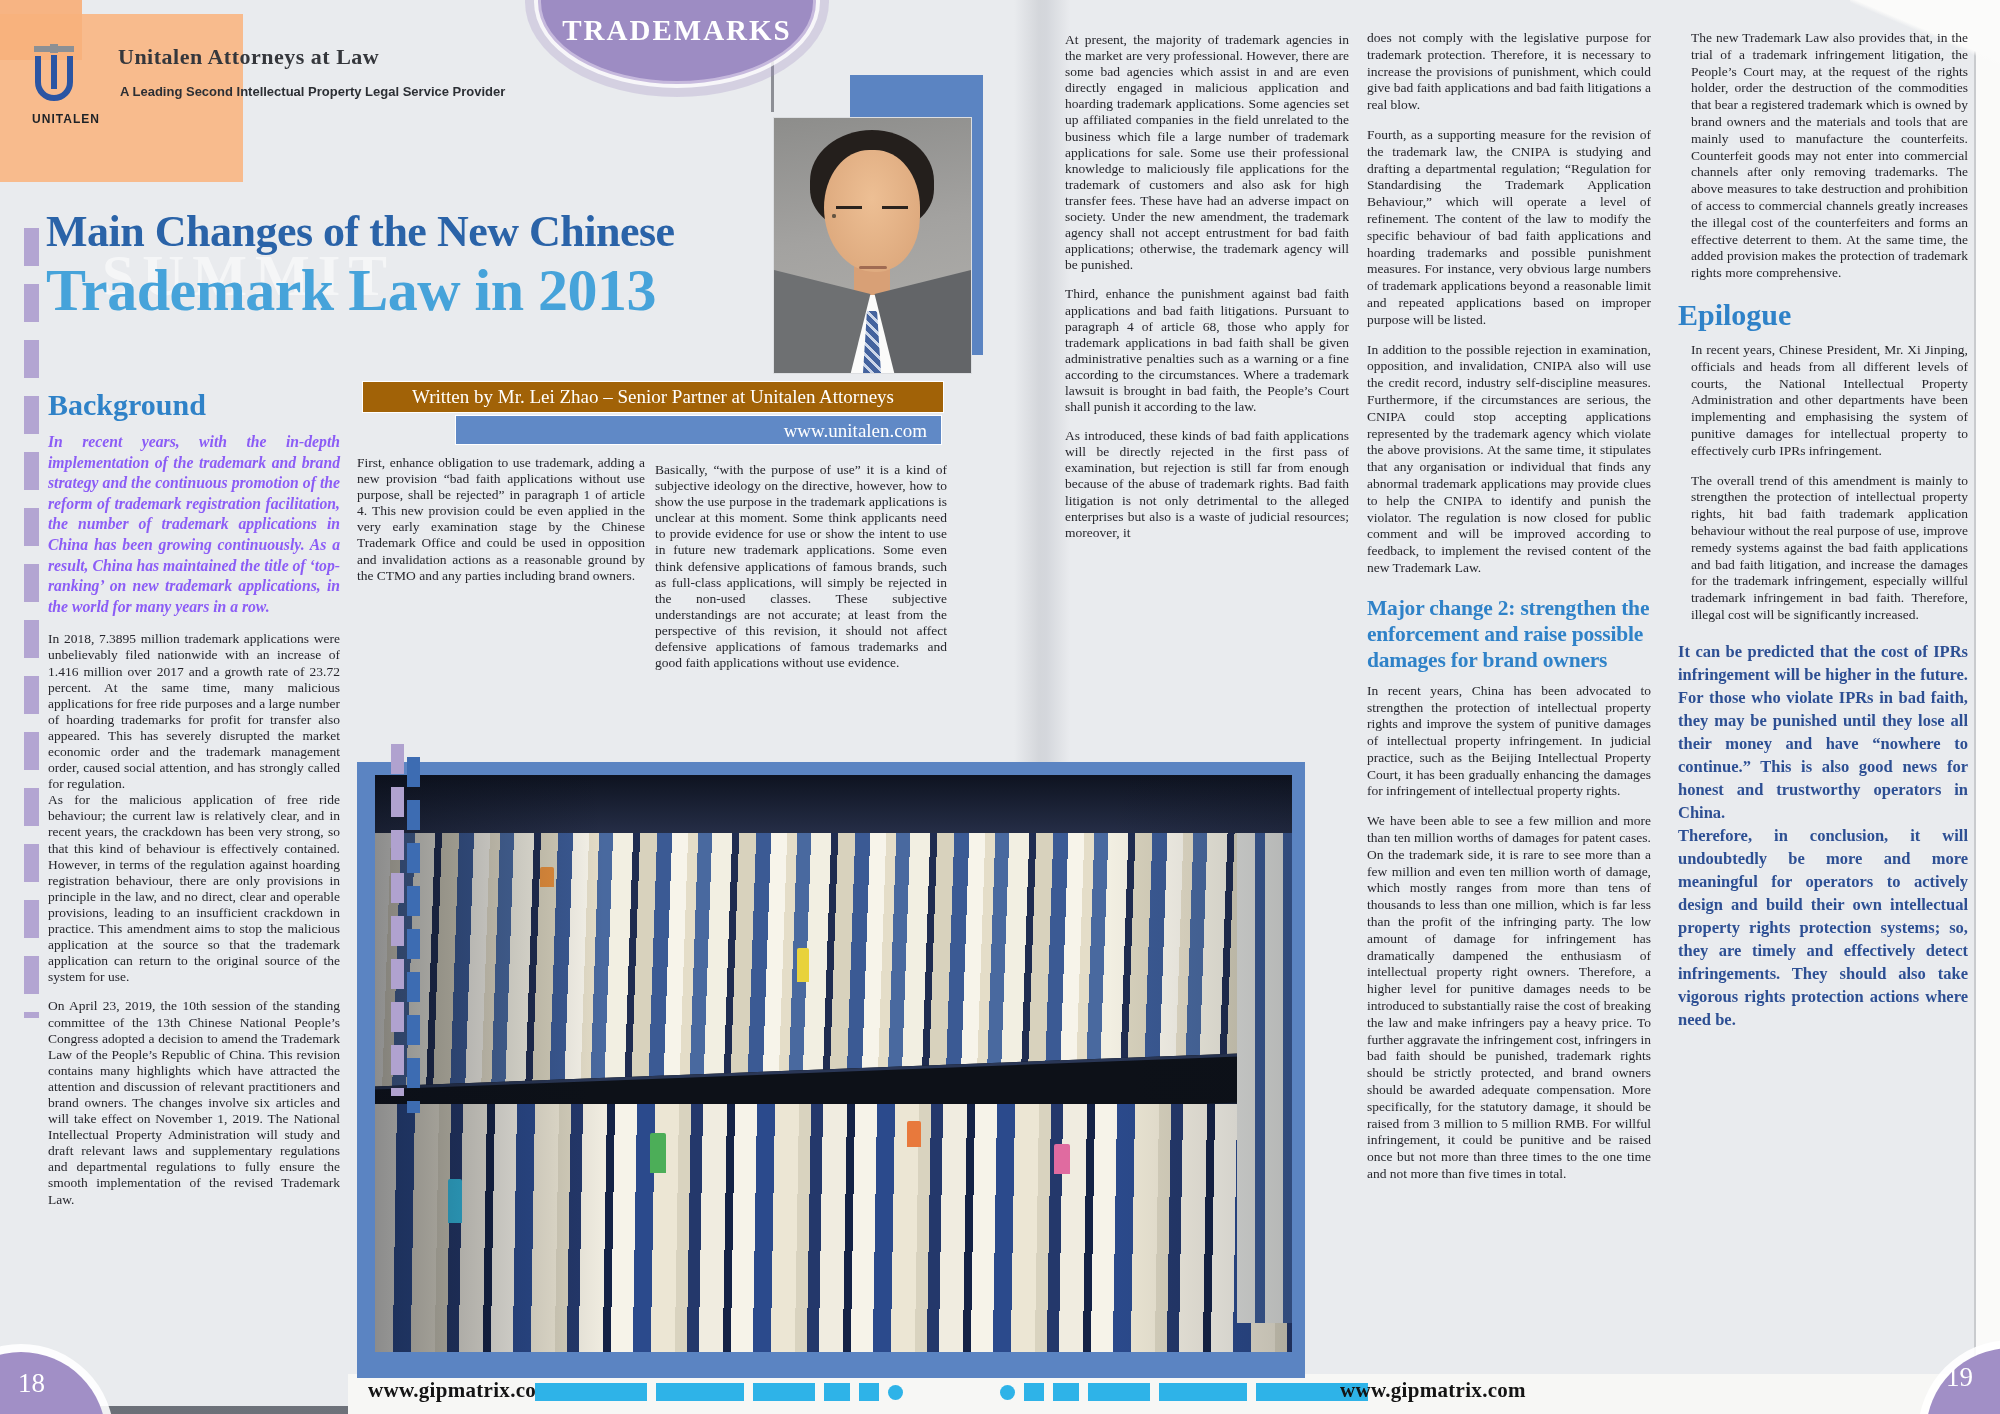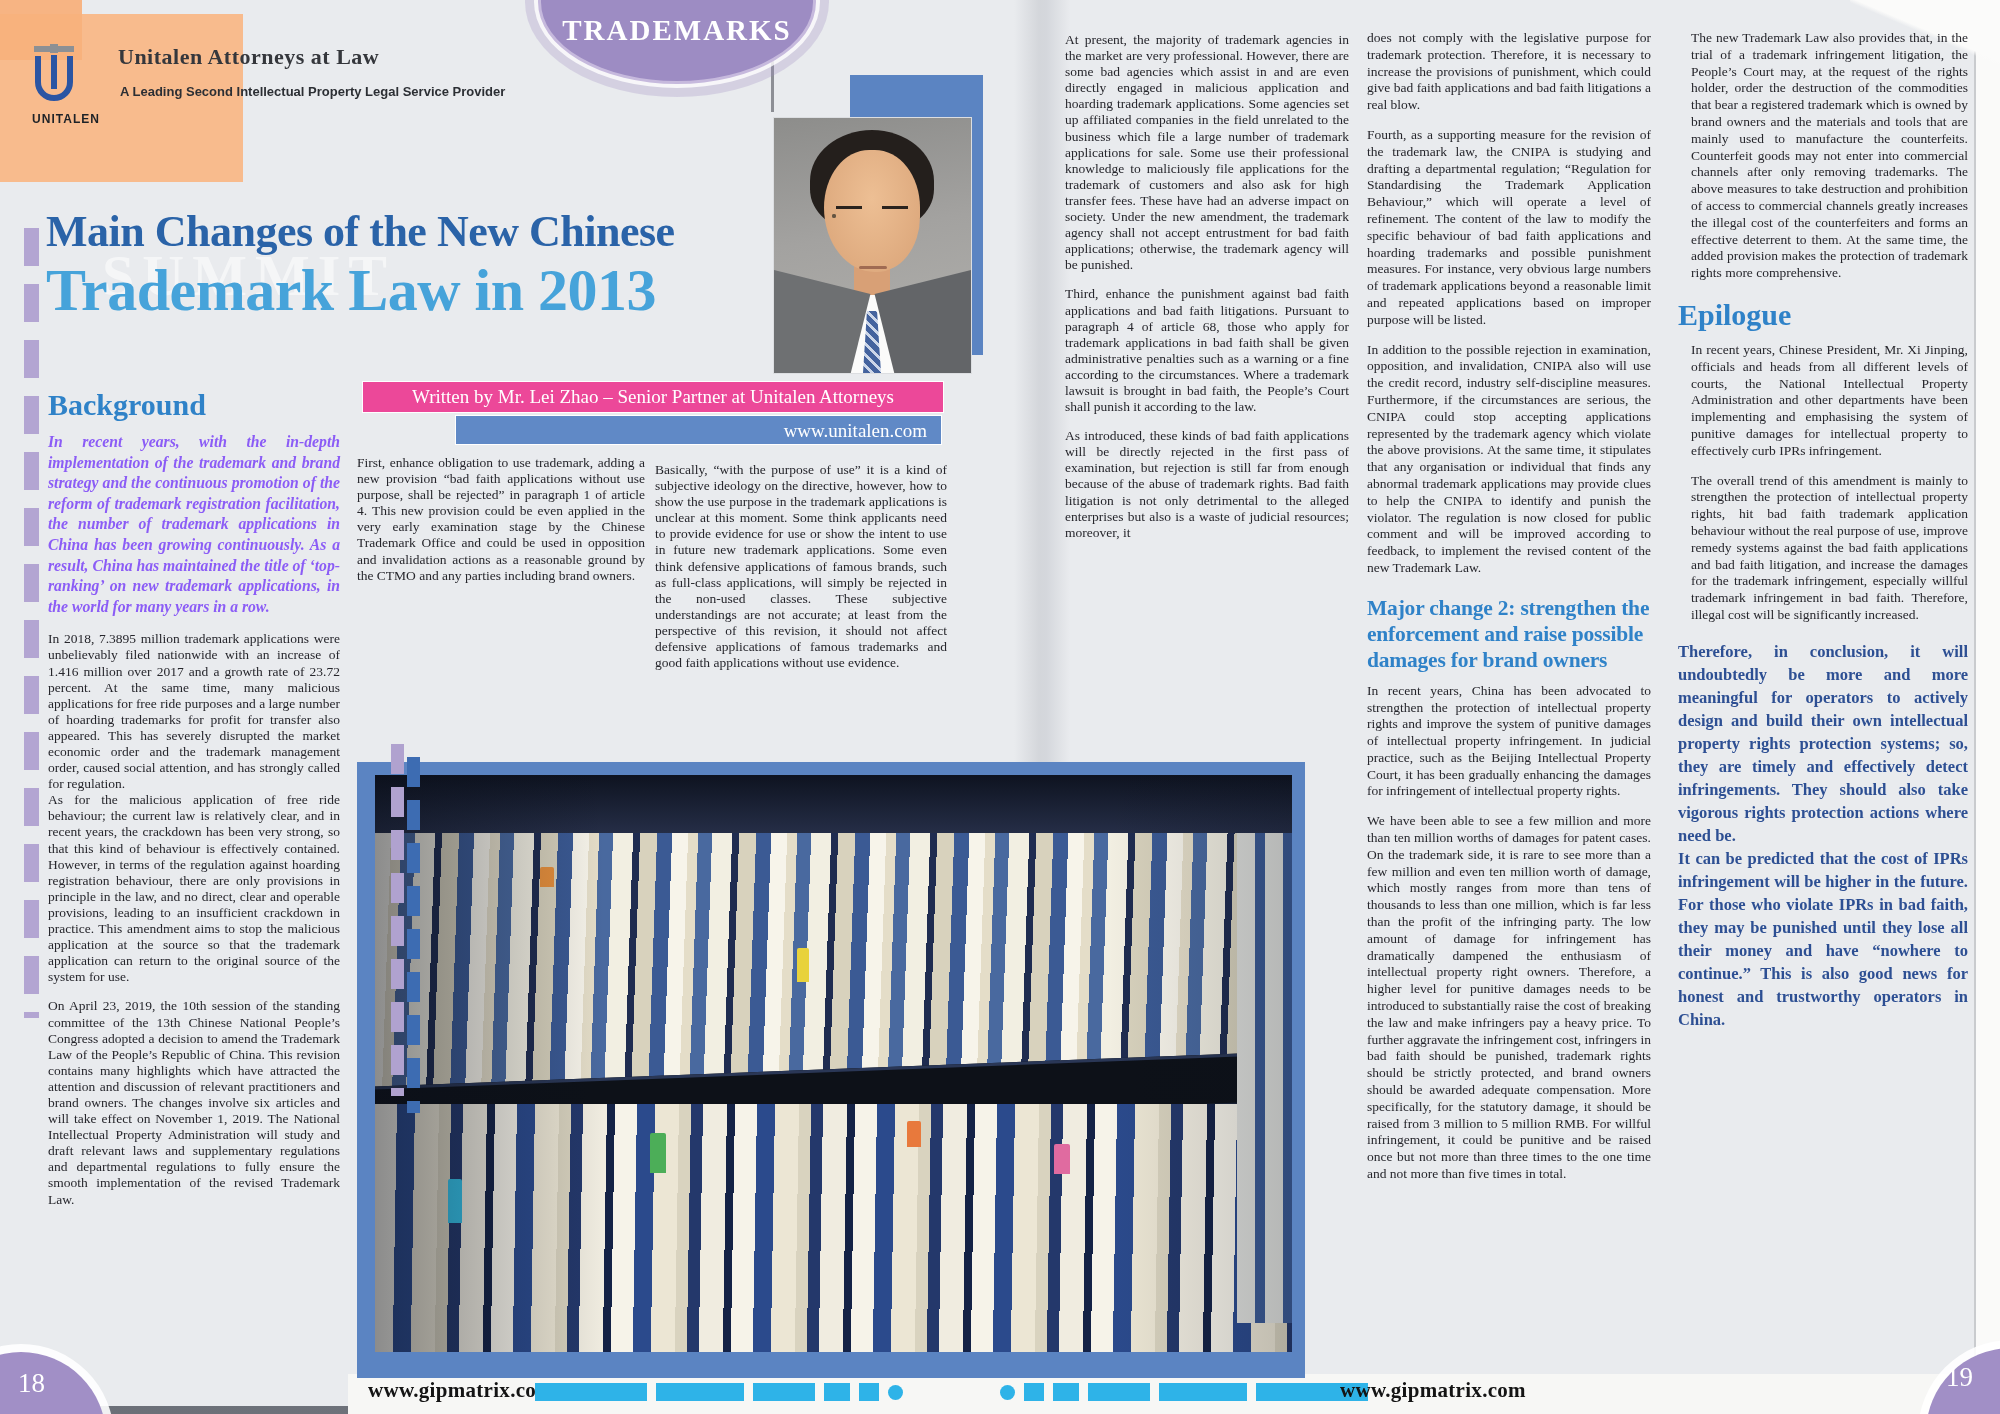--- a/index.html
+++ b/index.html
@@ -55,21 +55,21 @@
   .p-tie{left:89px;bottom:0;width:18px;height:62px;
      background:repeating-linear-gradient(45deg,#44639e 0 5px,#ccd6e8 5px 8px);
      clip-path:polygon(22% 0,78% 0,100% 100%,0 100%);}
   .p-face{left:50px;top:32px;width:96px;height:122px;border-radius:48% 48% 46% 54%;
      background:radial-gradient(ellipse at 50% 40%,#edbf94,#d9a377);}
   .p-brow{width:26px;height:3px;background:#2a231e;top:88px;}
   .p-glasses{left:58px;top:96px;width:82px;height:24px;display:flex;gap:9px;}
   .p-lens{flex:1;border:2px solid rgba(95,80,62,.85);border-radius:4px;background:rgba(255,255,255,.10);}
   .p-mouth{left:85px;top:148px;width:28px;height:3px;background:#a06b52;border-radius:2px;}
   
-  .bar1{left:362px;top:381px;width:580px;height:30px;background:#ec4899;border:1px solid #ffffff;
+  .bar1{left:362px;top:381px;width:580px;height:30px;background:#a16207;border:1px solid #ffffff;
      color:#fff;text-align:center;font-size:19px;line-height:29px;}
   .bar2{left:455px;top:415px;width:487px;height:30px;background:#6089c6;border:1px solid #ffffff;
      color:#fff;text-align:right;font-size:19px;line-height:29px;padding-right:14px;box-sizing:border-box;}
   
   .col{position:absolute;text-align:justify;color:#26262c;}
   .body-txt p{margin:0 0 13px;font-size:13.5px;line-height:16.1px;}
   .body-txt p.tight{margin:0;}
   .sec-h2{font-size:30px;font-weight:bold;color:#2f82c8;margin:0 0 10px;line-height:34px;text-align:left;}
   .sec-h3{font-size:21.5px;font-weight:bold;color:#2f82c8;margin:0 0 14px;line-height:27px;text-align:left;letter-spacing:-.2px;}
   .intro{font-size:15.7px;line-height:20.6px;font-weight:bold;font-style:italic;color:#8b5cf6;margin:0 0 14px;}
@@ -230,22 +230,22 @@
 <div class="col" id="col6">
   <div class="body-txt">
     <p>The new Trademark Law also provides that, in the trial of a trademark infringement litigation, the People’s Court may, at the request of the rights holder, order the destruction of the commodities that bear a registered trademark which is owned by brand owners and the materials and tools that are mainly used to manufacture the counterfeits. Counterfeit goods may not enter into commercial channels after only removing trademarks. The above measures to take destruction and prohibition of access to commercial channels greatly increases the illegal cost of the counterfeiters and forms an effective deterrent to them. At the same time, the added provision makes the protection of trademark rights more comprehensive.</p>
   </div>
   <h2 class="sec-h2">Epilogue</h2>
   <div class="body-txt">
     <p>In recent years, Chinese President, Mr. Xi Jinping, officials and heads from all different levels of courts, the National Intellectual Property Administration and other departments have been implementing and emphasising the system of punitive damages for intellectual property to effectively curb IPRs infringement.</p>
     <p>The overall trend of this amendment is mainly to strengthen the protection of intellectual property rights, hit bad faith trademark application behaviour without the real purpose of use, improve remedy systems against the bad faith applications and bad faith litigation, and increase the damages for the trademark infringement, especially willful trademark infringement in bad faith. Therefore, illegal cost will be significantly increased.</p>
   </div>
   <div class="concl">
+    <p>It can be predicted that the cost of IPRs infringement will be higher in the future. For those who violate IPRs in bad faith, they may be punished until they lose all their money and have “nowhere to continue.” This is also good news for honest and trustworthy operators in China.</p>
     <p>Therefore, in conclusion, it will undoubtedly be more and more meaningful for operators to actively design and build their own intellectual property rights protection systems; so, they are timely and effectively detect infringements. They should also take vigorous rights protection actions where need be.</p>
-    <p>It can be predicted that the cost of IPRs infringement will be higher in the future. For those who violate IPRs in bad faith, they may be punished until they lose all their money and have “nowhere to continue.” This is also good news for honest and trustworthy operators in China.</p>
   </div>
 </div>
 
 <div class="abs footer-txt" style="left:368px;top:1378px;">www.gipmatrix.com</div>
 <div class="abs dash-row" style="left:535px;top:1383px;">
   <i style="width:112px"></i>
     <i style="width:88px"></i>
     <i style="width:62px"></i>
     <i style="width:26px"></i>
     <i style="width:20px"></i>

